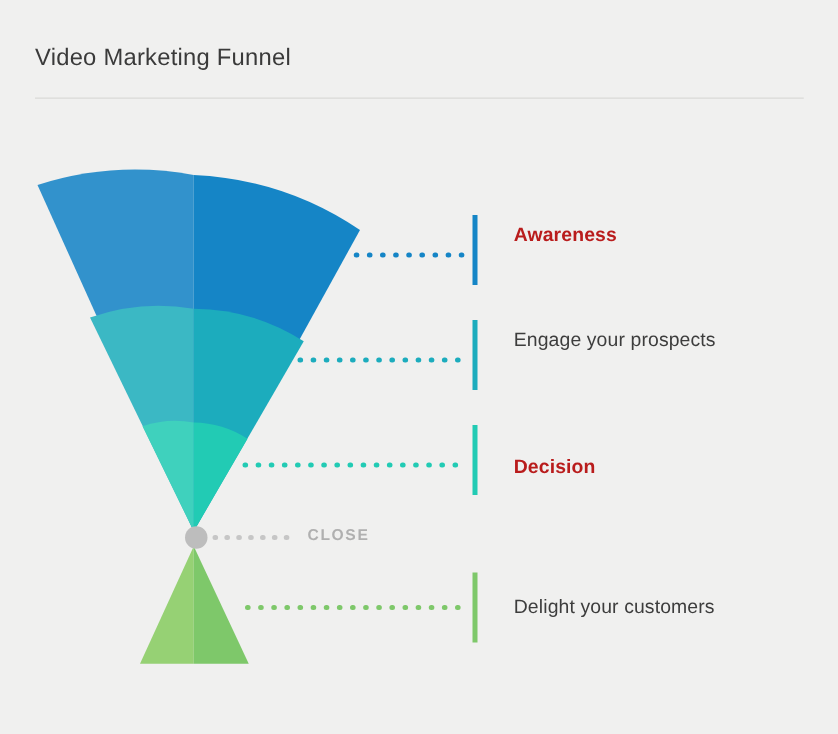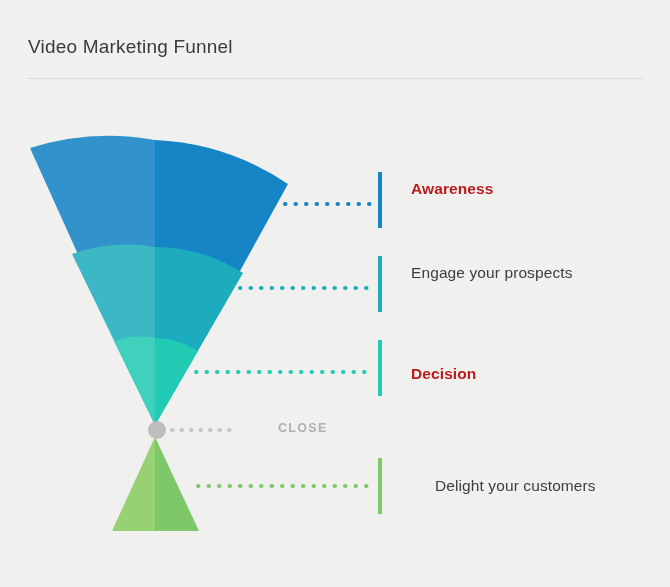--- a/index.html
+++ b/index.html
@@ -95,21 +95,21 @@
   #block-consideration { top: 256px; }
   #block-consideration .label-bar { height: 56px; background: #1cacbd; }
   #block-consideration .label-text{ top: 7px; }
 
   #block-decision      { top: 340px; }
   #block-decision .label-bar      { height: 56px; background: #22cbb4; }
   #block-decision .label-text     { top: 24px; }
 
   #block-delight       { top: 458px; }
   #block-delight .label-bar       { height: 56px; background: #7ec86a; }
-  #block-delight .label-text      { top: 18px; margin-left: 24px; }
+  #block-delight .label-text      { top: 18px; }
 
   
   #close-marker {
     position: absolute;
     left: 246px;
     top: 421px;
     font-size: 12.5px;
     font-weight: bold;
     letter-spacing: 1.3px;
     color: #b0b0b0;
@@ -147,21 +147,21 @@
 
     <line x1="285" y1="204" x2="370" y2="204" stroke="#1585c6" stroke-width="4" stroke-linecap="round" stroke-dasharray="0.5 10"></line>
     <line x1="240" y1="288" x2="370" y2="288" stroke="#1cacbd" stroke-width="4" stroke-linecap="round" stroke-dasharray="0.5 10"></line>
     <line x1="196" y1="372" x2="370" y2="372" stroke="#22cbb4" stroke-width="4" stroke-linecap="round" stroke-dasharray="0.5 10"></line>
     <line x1="198" y1="486" x2="370" y2="486" stroke="#7ec86a" stroke-width="4" stroke-linecap="round" stroke-dasharray="0.5 10"></line>
 
     <line x1="172" y1="430" x2="238" y2="430" stroke="#c6c6c6" stroke-width="4" stroke-linecap="round" stroke-dasharray="0.5 9"></line>
     <circle cx="157" cy="430" r="9" fill="#bdbdbd"></circle>
   </svg>
 
-  <div id="close-marker" style="color: rgb(176, 176, 176); margin-left: 32px;">CLOSE</div>
+  <div id="close-marker" style="color: rgb(176, 176, 176);">CLOSE</div>
 
   <div class="label-block" id="block-awareness">
     <div class="label-bar" style="background: rgb(21, 133, 198);"></div>
     <div class="label-text">
       <p class="label-title">Awareness</p>
     </div>
   </div>
 
   <div class="label-block" id="block-consideration">
     <div class="label-bar" style="background: rgb(28, 172, 189);"></div>

